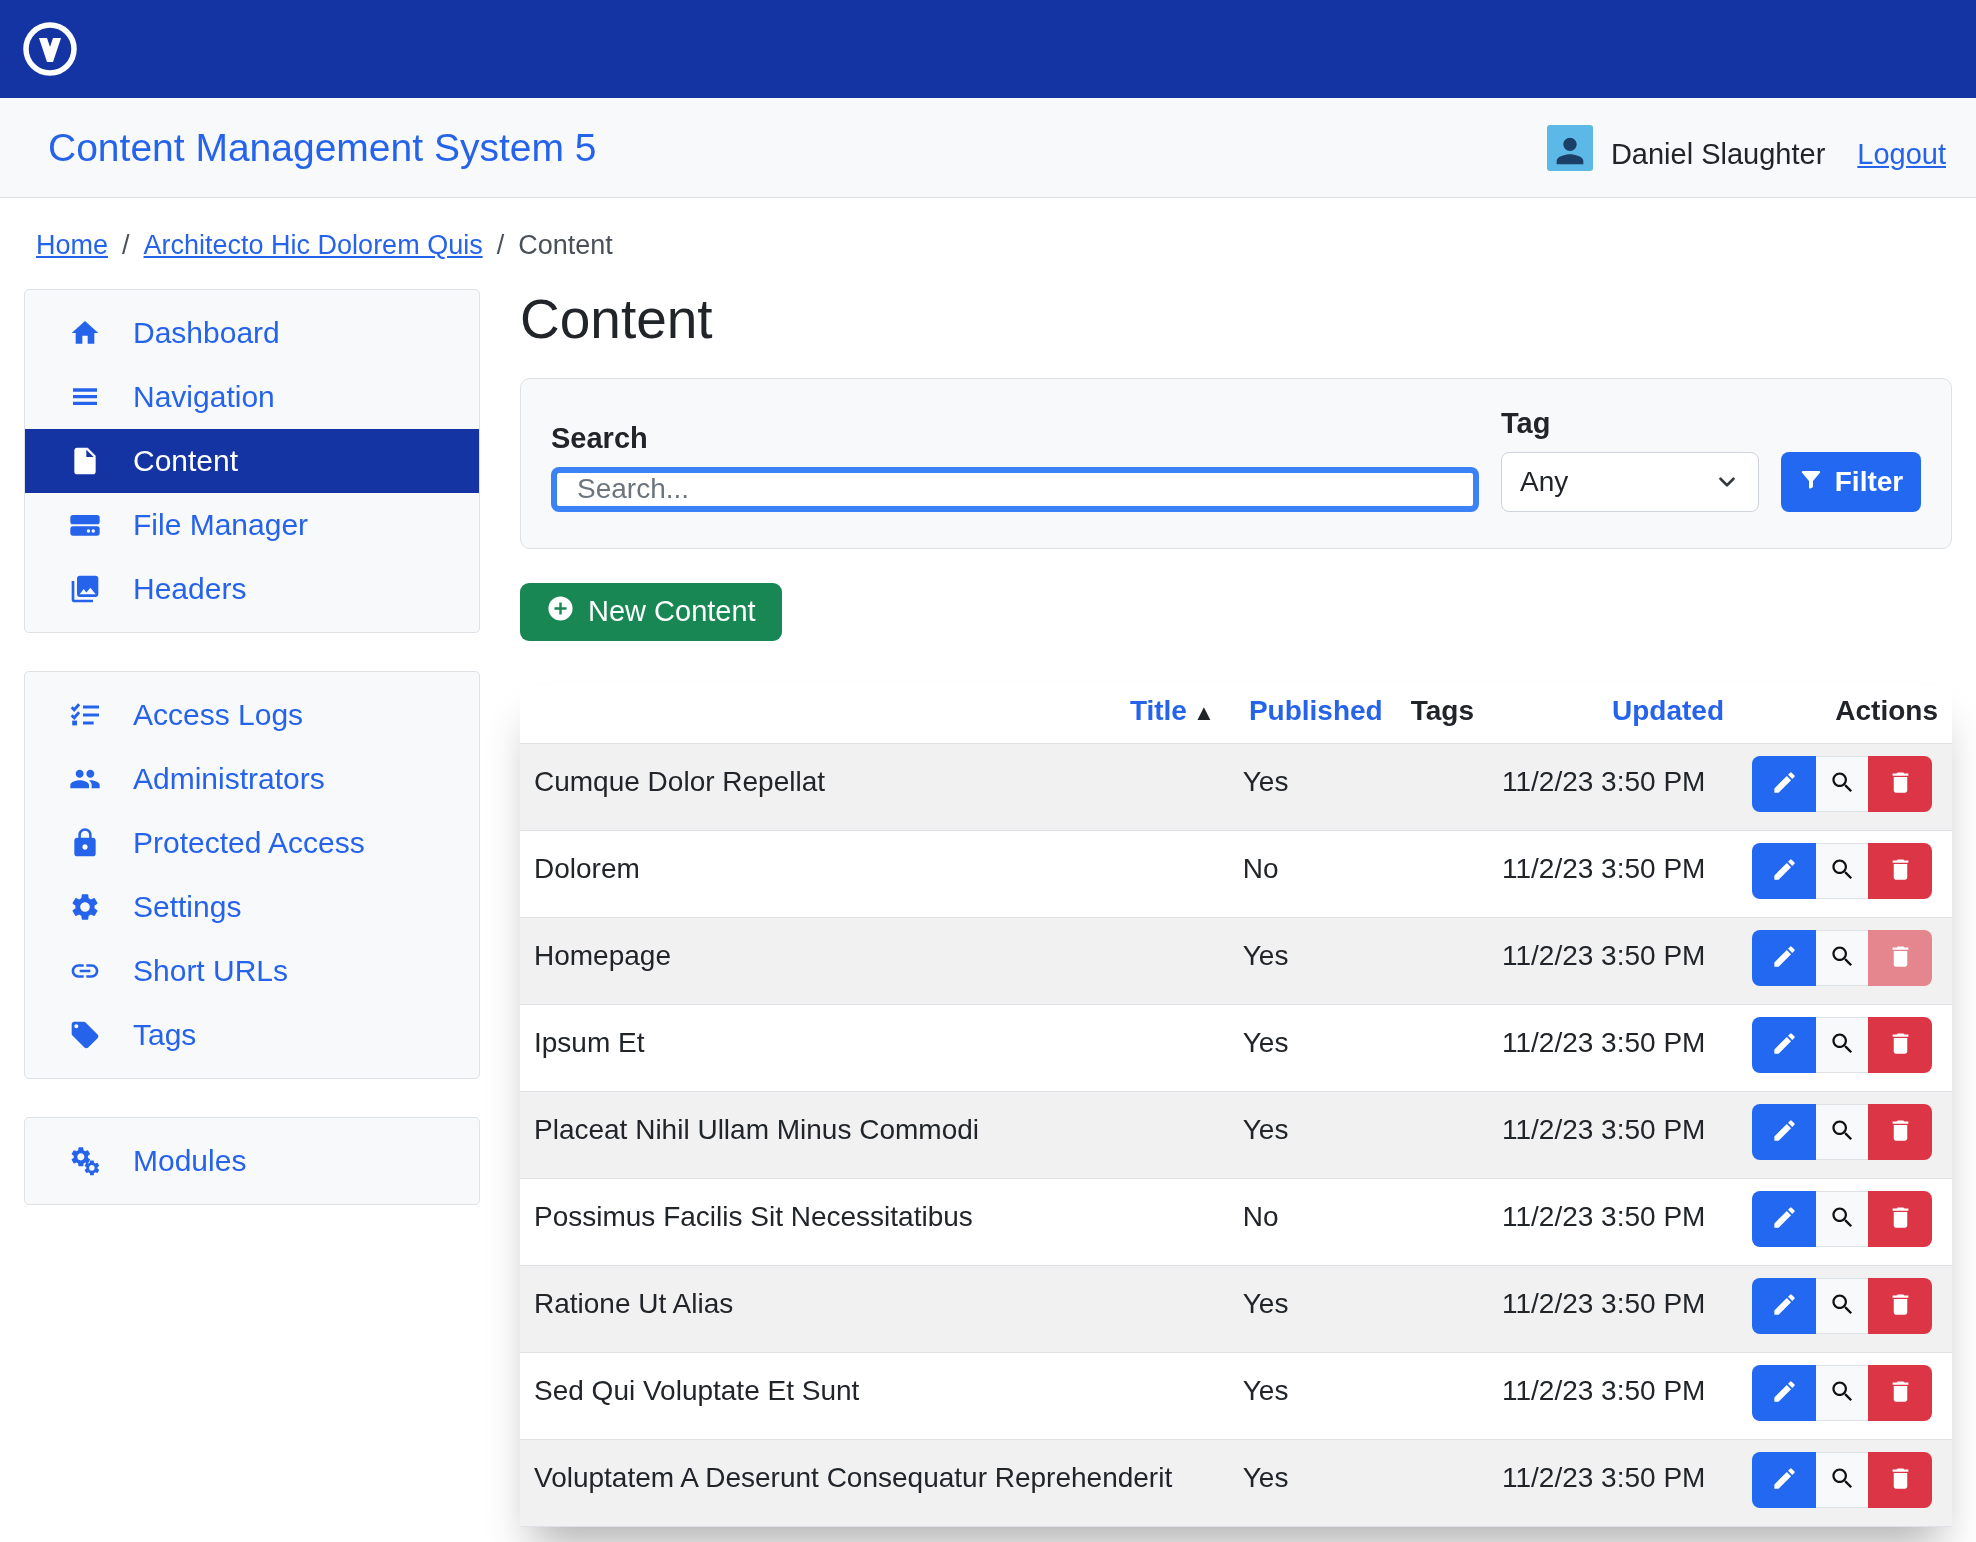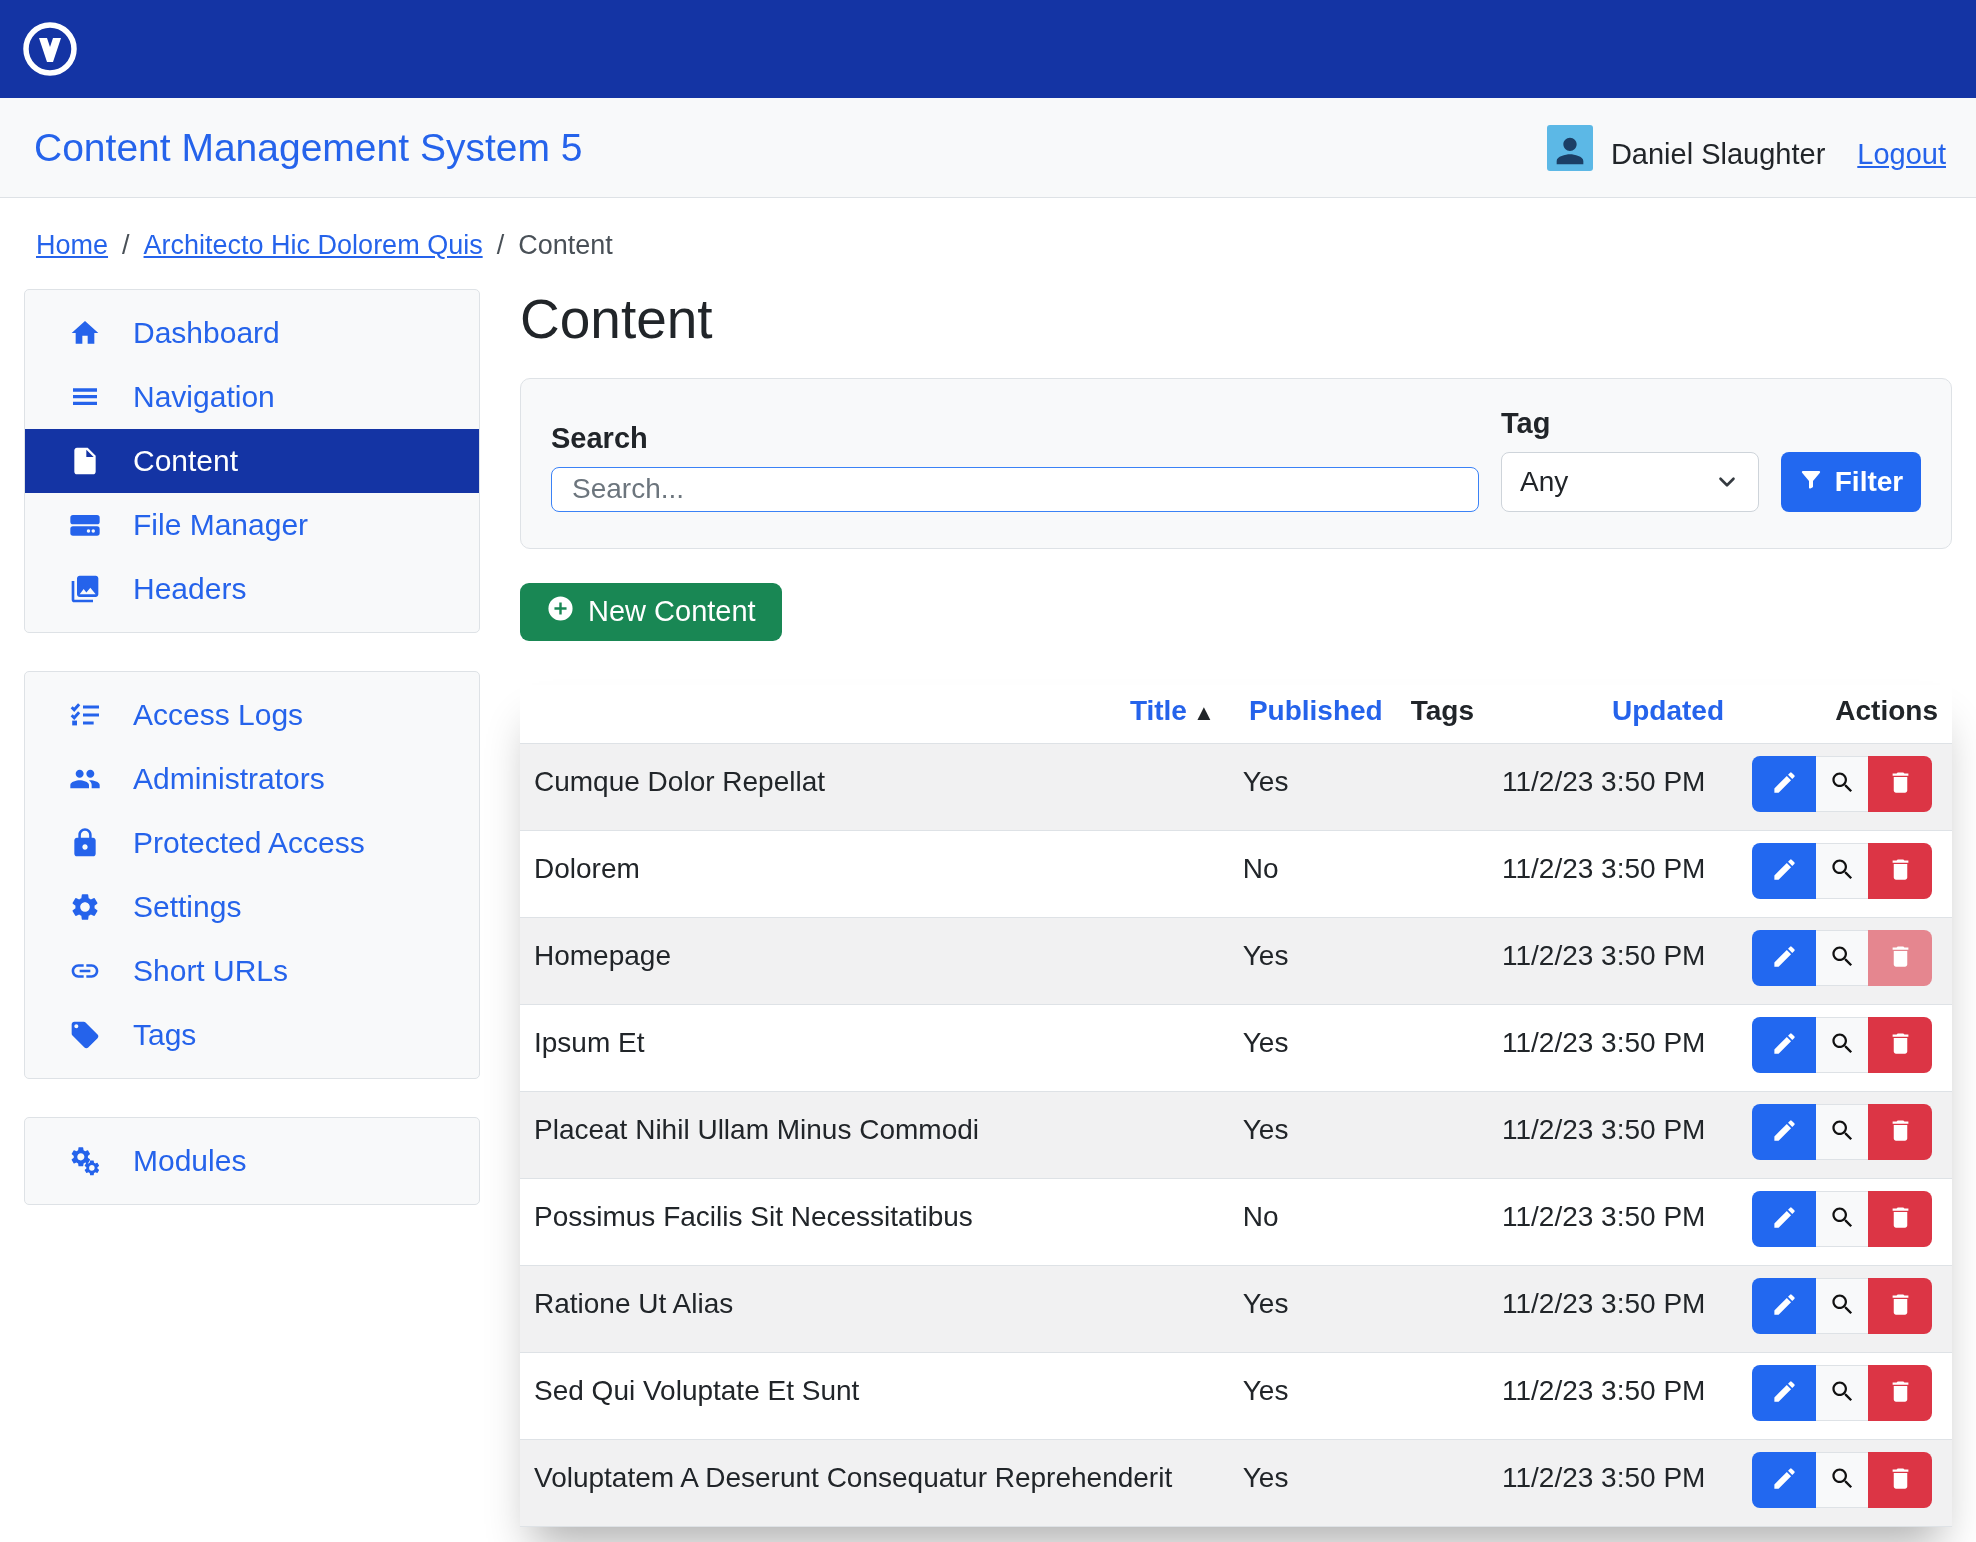--- a/index.html
+++ b/index.html
@@ -13,21 +13,21 @@
   .topbar { height:98px; background:var(--brand-navy); display:flex; align-items:center; padding:0 20px; }
   .brand { display:flex; align-items:center; gap:16px; }
   .brand-mark svg { width:60px; height:60px; display:block; }
   .brand-word { font-family:"Liberation Serif", serif; color:#fff; font-weight:600; white-space:nowrap; display:flex; align-items:baseline; gap:12px; }
   .wm-lead { font-size:49px; }
   .wm-rest { font-size:37px; letter-spacing:1px; }
   .wm-reg { font-size:14px; align-self:flex-end; margin-left:2px; }
   
   .appbar { height:100px; background:var(--panel-bg); border-bottom:1px solid var(--border-gray);
             display:flex; align-items:center; justify-content:space-between; padding:0 30px; }
-  .app-title { margin:4px; font-size:39px; font-weight:500; color:var(--link-blue); }
+  .app-title { margin:18px; font-size:39px; font-weight:500; color:var(--link-blue); }
   .user-area { display:flex; align-items:flex-end; gap:18px; }
   .avatar { width:46px; height:46px; background:var(--avatar-bg); color:var(--avatar-fg);
             display:flex; align-items:flex-end; justify-content:center; overflow:hidden; border-radius:3px; }
   .avatar svg { width:40px; height:40px; }
   .user-name { font-size:29px; color:#212529; }
   .logout-link { font-size:29px; color:var(--link-blue); text-decoration:underline; cursor:pointer; margin-left:14px; }
   
   .breadcrumb { padding:32px 36px 28px; font-size:27px; display:flex; gap:14px; align-items:center; }
   .bc-link { color:var(--link-blue); text-decoration:underline; cursor:pointer; }
   .bc-sep { color:#495057; }
@@ -41,21 +41,21 @@
   .side-item .icon { width:36px; height:32px; display:flex; align-items:center; }
   .side-item .icon svg { width:32px; height:32px; }
   .side-item.active { background:var(--brand-navy); color:#fff; }
   
   .main { flex:1; min-width:0; }
   .page-title { margin:0 0 28px; font-size:55px; font-weight:500; color:#212529; line-height:1.1; }
   .filter-panel { background:var(--panel-bg); border:1px solid var(--border-gray); border-radius:10px;
                   padding:28px 30px 36px; }
   .filter-grid { display:grid; grid-template-columns:1fr 258px 140px; gap:0 22px; align-items:end; }
   .f-label { font-size:29px; font-weight:700; color:#212529; display:block; margin-bottom:12px; }
-  .text-input { width:100%; height:45px; border:1px solid #3b82f6; border-radius:8px; background:#fff;
+  .text-input { width:100%; height:45px; border:6px solid #3b82f6; border-radius:8px; background:#fff;
                 font-size:28px; color:#212529; padding:0 20px; font-family:"Liberation Sans",sans-serif; }
   .text-input::placeholder { color:#6c757d; }
   .select { height:60px; border:1px solid #ced4da; border-radius:8px; background:#fff; cursor:pointer;
             display:flex; align-items:center; justify-content:space-between; padding:0 18px; font-size:28px; color:#212529; }
   .select .chev svg { width:26px; height:26px; display:block; color:#343a40; }
   .btn-filter { height:60px; border:none; border-radius:8px; background:var(--button-blue); color:#fff; cursor:pointer;
                 font-size:28px; font-weight:600; font-family:inherit; display:flex; align-items:center; justify-content:center; gap:12px; width:100%; }
   .btn-filter svg { width:24px; height:24px; }
   .btn-new { margin-top:34px; height:58px; border:none; border-radius:9px; background:var(--success-green); color:#fff; cursor:pointer;
              font-size:29px; font-family:Liberation Sans, sans-serif; display:inline-flex; align-items:center; gap:13px; padding:0 26px;justify-content:center; }

